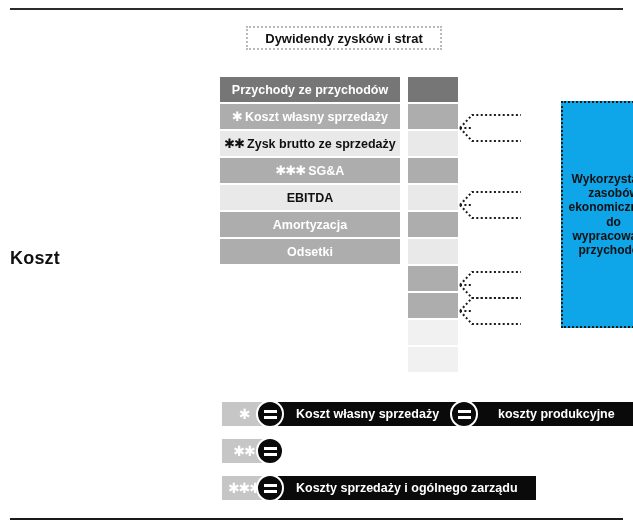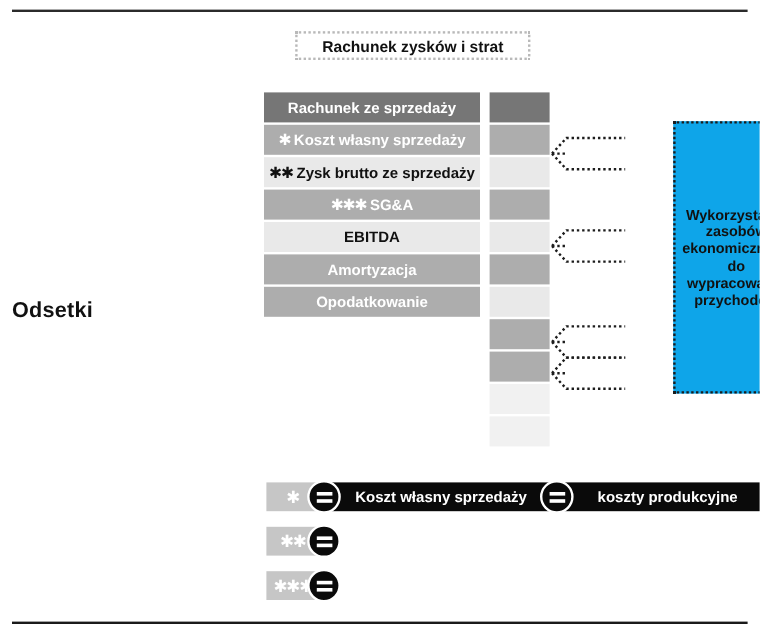--- a/index.html
+++ b/index.html
@@ -89,48 +89,48 @@
     color:#ffffff;background:#0a0a0a;padding-right:12px;padding-left:32px;
     white-space:nowrap;box-sizing:border-box;
   }
 </style>
 </head>
 <body>
 
 <div class="rule top"></div>
 <div class="rule bottom"></div>
 
-<div id="koszty-label">Odsetki</div>
+<div id="koszty-label">Koszt</div>
 
-<div id="pnl-title">Rachunek zysków i strat</div>
+<div id="pnl-title">Dywidendy zysków i strat</div>
 
 <div id="pnl-table">
     <div class="pnl-row dk">
-      <span>Rachunek ze sprzedaży</span>
+      <span>Przychody ze przychodów</span>
     </div>
     <div class="pnl-row md">
       <span class="stars">✱</span>
       <span>Koszt własny sprzedaży</span>
     </div>
     <div class="pnl-row lt">
       <span class="stars">✱✱</span>
       <span>Zysk brutto ze sprzedaży</span>
     </div>
     <div class="pnl-row md">
       <span class="stars">✱✱✱</span>
       <span>SG&amp;A</span>
     </div>
     <div class="pnl-row lt">
       <span>EBITDA</span>
     </div>
     <div class="pnl-row md">
       <span>Amortyzacja</span>
     </div>
     <div class="pnl-row md">
-      <span>Opodatkowanie</span>
+      <span>Odsetki</span>
     </div>
   </div>
 
 <div id="value-column">
     <div class="val-row dk"></div>
     <div class="val-row md"></div>
     <div class="val-row lt"></div>
     <div class="val-row md"></div>
     <div class="val-row lt"></div>
     <div class="val-row md"></div>
@@ -178,18 +178,19 @@
     </div>
     <div class="legend-row">
       <div class="legend-stars">✱✱</div>
       <div class="eq-icon eq-first">
         <i></i>
         <i></i>
       </div>
     </div>
     <div class="legend-row">
       <div class="legend-stars">✱✱✱</div>
+      <div class="legend-bar" style="width: 270px;">Koszty sprzedaży i ogólnego zarządu</div>
       <div class="eq-icon eq-first">
         <i></i>
         <i></i>
       </div>
     </div>
   </div>
 
 </body></html>

